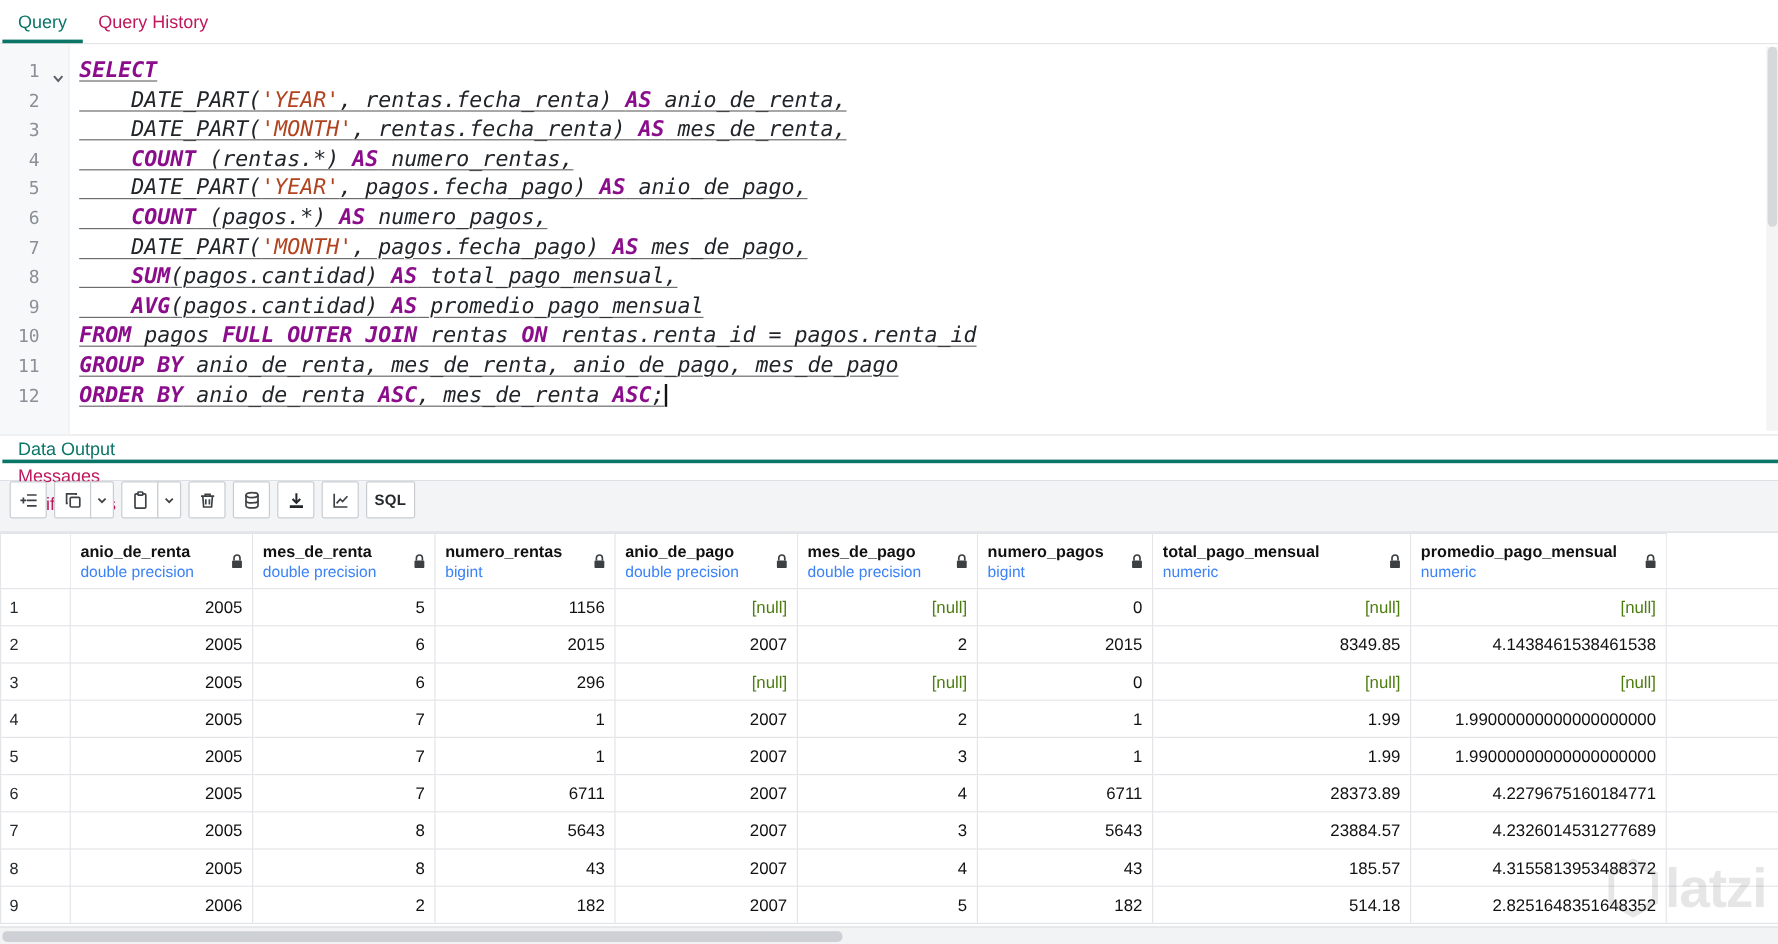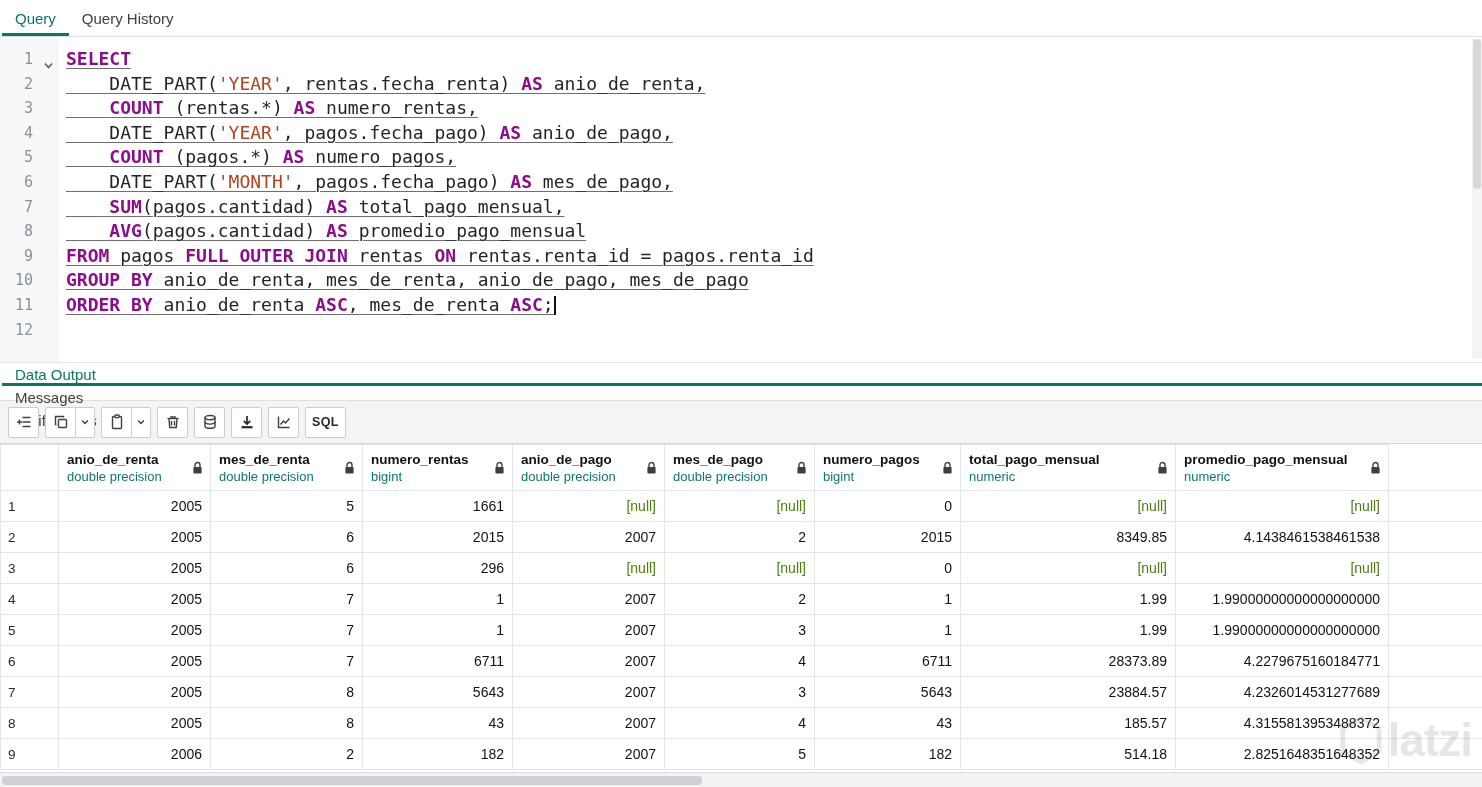--- a/index.html
+++ b/index.html
@@ -4,61 +4,61 @@
 <style>
   * { box-sizing: border-box; margin: 0; padding: 0; }
   html,body { width:1482px; height:787px; overflow:hidden; background:#fff;
     font-family:"Liberation Sans", sans-serif; color:#212529; }
   .app { position:relative; width:1482px; height:787px; background:#fff; }
 
   
   .tabbar { display:flex; align-items:stretch; background:#fff; border-bottom:1px solid #dcdfe3; padding-left:2px; }
   .tabbar.top { height:37px;text-align:right; }
   .tabbar.out { height:38px;flex-direction:column; }
-  .tab { display:flex; align-items:center; padding:3px 13px 0 13px; font-size:15px; color:#404040;
+  .tab { display:flex; align-items:center; padding:3px 13px 0 13px; font-size:15px; color:#be185d;
     border-bottom:3px solid transparent; cursor:pointer; white-space:nowrap; }
   .tab.active { color:#0b7567; border-bottom-color:#0b7567; }
 
   
   .editor { position:relative; display:flex; height:326px; background:#fff; border-bottom:1px solid #e2e5e8; }
   .gutter { width:58px; background:#f7f8fa; border-right:1px solid #eceef0; padding-top:10px;
     font-family:"DejaVu Sans Mono", monospace; font-size:15px; color:#8a9096; flex:none; }
   .gutter-row { position:relative; height:24.6px; line-height:24.6px; text-align:right; padding-right:24px; }
   .fold { position:absolute; right:3px; top:50%; margin-top:-5px; width:11px; height:11px; display:block; cursor:pointer; }
   .code { flex:1; padding:10px 0 0 8px; font-family:"DejaVu Sans Mono", monospace; font-size:18px; overflow:hidden; }
-  .code-line { height:24.6px; line-height:24.6px; white-space:pre; cursor:text; }
+  .code-line { height:24.6px; line-height:24.6px; white-space:pre; cursor:text;font-style:italic; }
   .code-line span { text-decoration:underline; text-decoration-thickness:1px; text-underline-offset:3px;
     text-decoration-color:#6e6e6e; }
   .tok-kw  { color:#8b0d8b; font-weight:bold; }
   .tok-str { color:#b2431f; }
   .tok-txt { color:#212529; }
   .caret { display:inline-block; width:2px; height:19px; background:#111; vertical-align:-4px; text-decoration:none !important; }
   .vscroll { position:absolute; top:2px; right:0; width:10px; height:320px; background:#f4f4f4; }
   .vscroll .thumb { position:absolute; top:0; left:1px; width:8px; height:150px; background:#d6d8da; border-radius:4px; }
 
   
-  .toolbar { height:43px; background:#f3f4f5; border-bottom:1px solid #d5d8db; display:flex; align-items:center;
+  .toolbar { height:43px; background:#f3f4f5; border-bottom:1px solid #d5d8db; display:flex; 
     padding:0 8px; gap:6px; }
   .btn-group { display:flex; }
   .tb-btn { height:31px; min-width:31px; padding:0 6px; background:#fff; border:1px solid #c9cdd2; border-radius:2px;
     display:flex; align-items:center; justify-content:center; cursor:pointer; }
   .btn-group .tb-btn + .tb-btn { margin-left:-1px; border-top-left-radius:0; border-bottom-left-radius:0; }
   .btn-group .tb-btn:first-child:not(:last-child) { border-top-right-radius:0; border-bottom-right-radius:0; }
   .tb-btn.narrow { min-width:20px; padding:0 3px; }
   .tb-btn svg { display:block; }
   .tb-btn.sql { font-weight:bold; font-size:12.5px; color:#24292c; letter-spacing:0.3px; }
 
   
   .grid-wrap { position:relative; background:#fff; }
   table.grid { border-collapse:collapse; table-layout:fixed; width:1482px; }
   .grid th, .grid td { border:1px solid #e3e5e8; overflow:hidden; white-space:nowrap; }
   .grid thead th { height:46px; background:#fff; text-align:left; vertical-align:middle;
     padding:4px 24px 4px 8px; position:relative; font-weight:normal; }
   .col-name { font-weight:bold; font-size:13.5px; color:#111; }
-  .col-type { font-size:13px; color:#0f766e; margin-top:2px; }
+  .col-type { font-size:13px; color:#3b82f6; margin-top:2px; }
   .lockbox { position:absolute; right:7px; top:50%; margin-top:-7px; }
   .grid td { height:31px; padding:0 8px; font-size:14px; text-align:right; color:#111; background:#fff; }
   .grid td.rownum { text-align:left; padding-left:7px; font-size:13.5px; color:#24292c; }
   .grid td.null { color:#4d7c0f; }
   .grid th.filler, .grid td.filler { border-left:none; border-right:none; border-top:none; }
   .grid thead th.corner { padding:0; }
 
   
   .hscroll { position:absolute; left:0; bottom:0; width:1482px; height:15px; background:#f2f3f4; border-top:1px solid #dcdfe2; }
   .hscroll .thumb { position:absolute; left:2px; top:3px; height:9px; width:700px; background:#cdd0d4; border-radius:4px; }
@@ -95,20 +95,21 @@
         <div class="gutter-row">7</div>
         <div class="gutter-row">8</div>
         <div class="gutter-row">9</div>
         <div class="gutter-row">10</div>
         <div class="gutter-row">11</div>
         <div class="gutter-row">12</div>
       </div>
     <div class="code">
         <div class="code-line"><span class="tok-kw">SELECT</span></div>
         <div class="code-line"><span class="tok-txt">    DATE_PART(</span><span class="tok-str">'YEAR'</span><span class="tok-txt">, rentas.fecha_renta) </span><span class="tok-kw">AS</span><span class="tok-txt"> anio_de_renta,</span></div>
+        <div class="code-line"><span class="tok-txt">    DATE_PART(</span><span class="tok-str">'MONTH'</span><span class="tok-txt">, rentas.fecha_renta) </span><span class="tok-kw">AS</span><span class="tok-txt"> mes_de_renta,</span></div>
         <div class="code-line"><span class="tok-txt">    </span><span class="tok-kw">COUNT</span><span class="tok-txt"> (rentas.*) </span><span class="tok-kw">AS</span><span class="tok-txt"> numero_rentas,</span></div>
         <div class="code-line"><span class="tok-txt">    DATE_PART(</span><span class="tok-str">'YEAR'</span><span class="tok-txt">, pagos.fecha_pago) </span><span class="tok-kw">AS</span><span class="tok-txt"> anio_de_pago,</span></div>
         <div class="code-line"><span class="tok-txt">    </span><span class="tok-kw">COUNT</span><span class="tok-txt"> (pagos.*) </span><span class="tok-kw">AS</span><span class="tok-txt"> numero_pagos,</span></div>
         <div class="code-line"><span class="tok-txt">    DATE_PART(</span><span class="tok-str">'MONTH'</span><span class="tok-txt">, pagos.fecha_pago) </span><span class="tok-kw">AS</span><span class="tok-txt"> mes_de_pago,</span></div>
         <div class="code-line"><span class="tok-txt">    </span><span class="tok-kw">SUM</span><span class="tok-txt">(pagos.cantidad) </span><span class="tok-kw">AS</span><span class="tok-txt"> total_pago_mensual,</span></div>
         <div class="code-line"><span class="tok-txt">    </span><span class="tok-kw">AVG</span><span class="tok-txt">(pagos.cantidad) </span><span class="tok-kw">AS</span><span class="tok-txt"> promedio_pago_mensual</span></div>
         <div class="code-line"><span class="tok-kw">FROM</span><span class="tok-txt"> pagos </span><span class="tok-kw">FULL OUTER JOIN</span><span class="tok-txt"> rentas </span><span class="tok-kw">ON</span><span class="tok-txt"> rentas.renta_id = pagos.renta_id</span></div>
         <div class="code-line"><span class="tok-kw">GROUP BY</span><span class="tok-txt"> anio_de_renta, mes_de_renta, anio_de_pago, mes_de_pago</span></div>
         <div class="code-line"><span class="tok-kw">ORDER BY</span><span class="tok-txt"> anio_de_renta </span><span class="tok-kw">ASC</span><span class="tok-txt">, mes_de_renta </span><span class="tok-kw">ASC</span><span class="tok-txt">;</span><span class="caret"></span></div>
       </div>
@@ -275,21 +276,21 @@
                 </svg></span>
             </th>
             <th class="filler"></th>
           </tr>
       </thead>
       <tbody>
           <tr>
             <td class="rownum">1</td>
             <td>2005</td>
             <td>5</td>
-            <td>1661</td>
+            <td>1156</td>
             <td class="null">[null]</td>
             <td class="null">[null]</td>
             <td>0</td>
             <td class="null">[null]</td>
             <td class="null">[null]</td>
             <td class="filler"></td>
           </tr>
           <tr>
             <td class="rownum">2</td>
             <td>2005</td>

